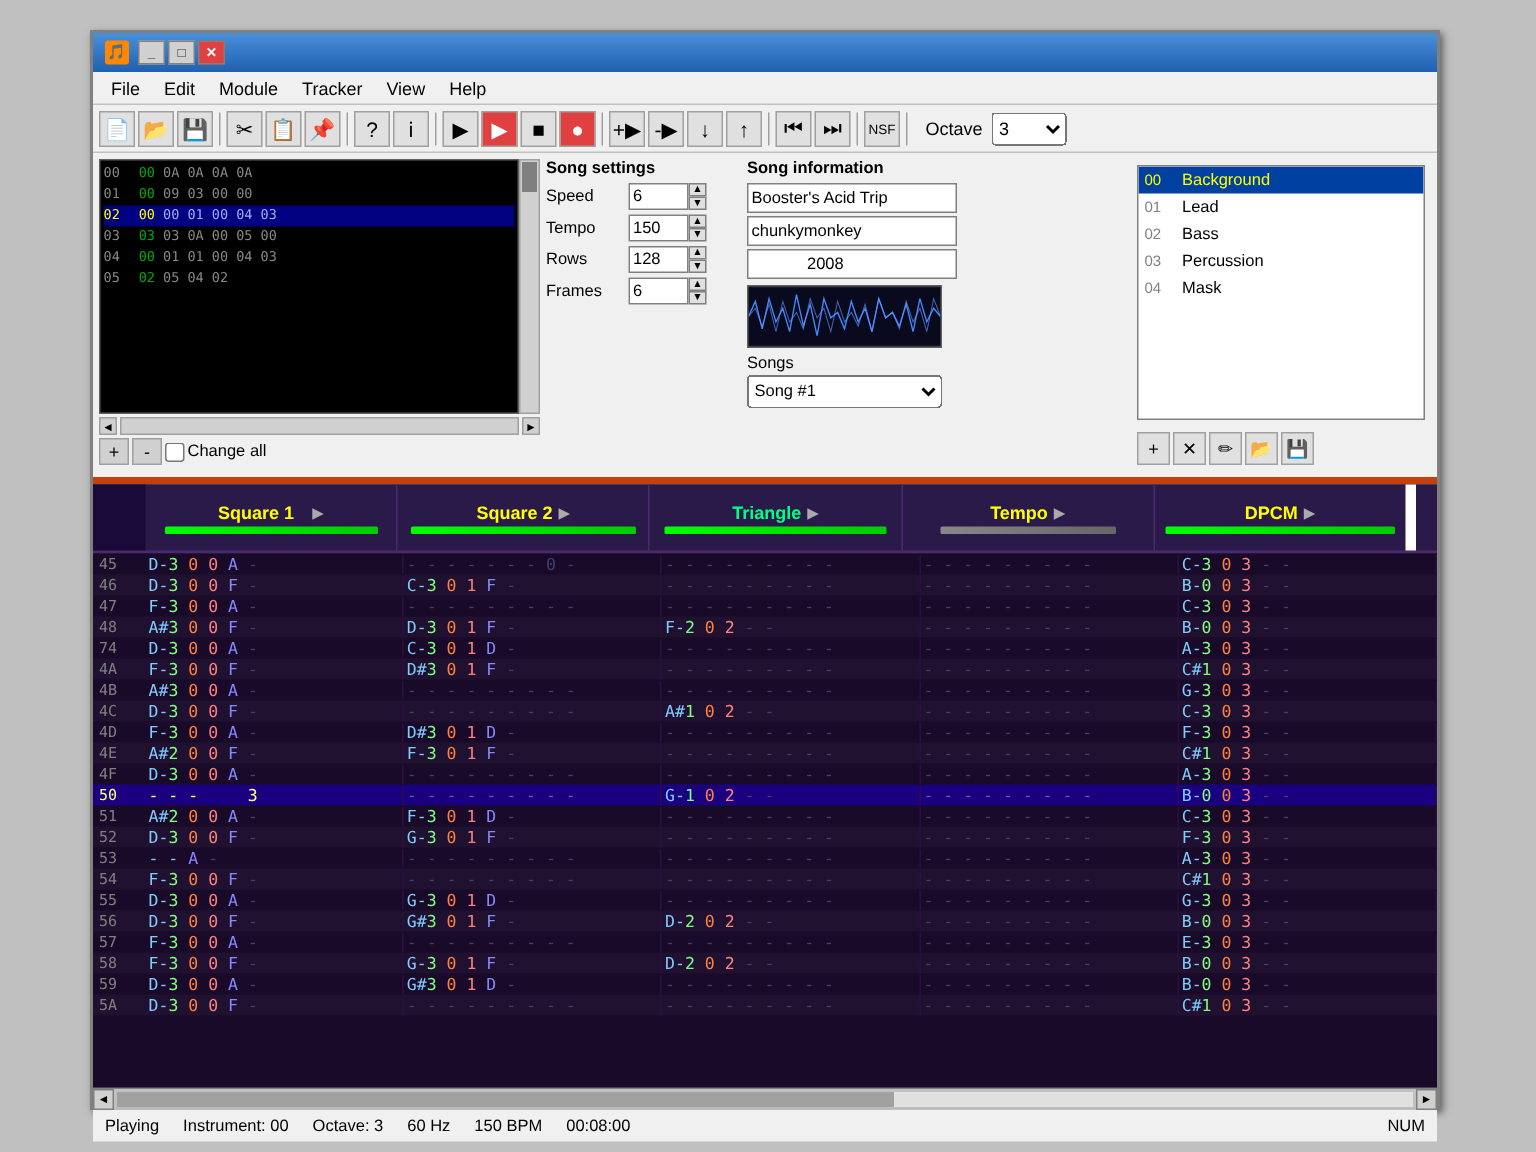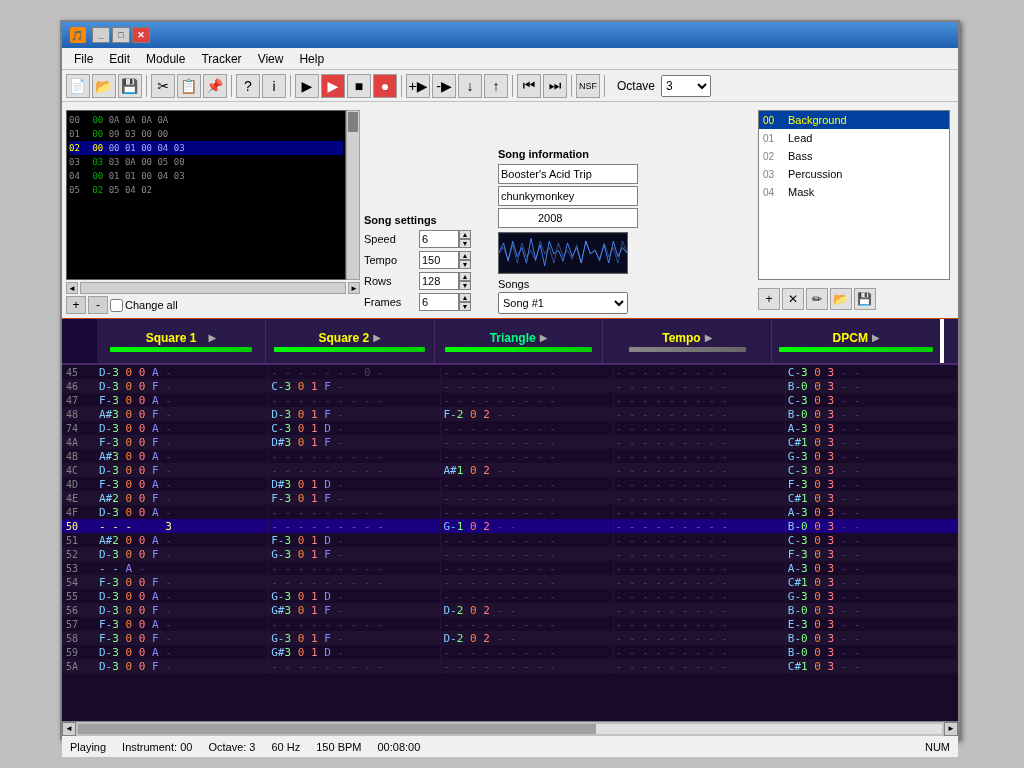--- a/index.html
+++ b/index.html
@@ -61,21 +61,21 @@
     .inst-item .inst-num { width: 25px; color: #808080; font-size: 10px; }
     .inst-item.selected .inst-num { color: #ffff00; }
     
     
     .inst-toolbar { display: flex; gap: 2px; padding: 4px; }
     .inst-tb-btn { width: 22px; height: 22px; background: #e0e0e0; border: 1px solid #a0a0a0; display: flex; align-items: center; justify-content: center; cursor: pointer; font-size: 12px; }
     
     
     .channel-headers { display: flex; background: #2a1a4a; border-bottom: 2px solid #4a2a6a; height: 46px; }
     .row-num-header { width: 35px; background: #1a0a3a; flex-shrink: 0; }
-    .channel-header { flex: 1; display: flex; flex-direction: column; align-items: center; justify-content: center; border-right: 4px solid #ffffff; position: relative; }
+    .channel-header { flex: 1; display: flex; flex-direction: column; align-items: center; justify-content: center; border-right: 7px solid #ffffff; position: relative; }
     .channel-name { font-weight: bold; font-size: 12px; }
     .channel-name.yellow { color: #ffff00; }
     .channel-name.green-ch { color: #00ff80; }
     .channel-meter { height: 6px; width: 90%; background: #00ff00; margin-top: 2px; border-radius: 1px; }
     
     
     .pattern-area { flex: 1; overflow-y: auto; overflow-x: auto; background: #1a0a2a; position: relative; }
     .pattern-table { min-width: 100%; }
     .p-row { display: flex; height: 14px; align-items: center; font-family: monospace; font-size: 11px; }
     .p-row:nth-child(even) { background: rgba(255,255,255,0.03); }
@@ -87,21 +87,21 @@
     .statusbar { height: 22px; background: #f0f0f0; border-top: 1px solid #c0c0c0; display: flex; align-items: center; padding: 0 8px; font-size: 11px; }
     .status-item { margin-right: 16px; }
     .status-right { margin-left: auto; }
     
     
     .pattern-area::-webkit-scrollbar { width: 14px; height: 14px; }
     .pattern-area::-webkit-scrollbar-track { background: #c0c0c0; }
     .pattern-area::-webkit-scrollbar-thumb { background: #808080; border: 1px solid #606060; }
     
     
-    .top-section { display: flex; padding: 4px; gap: 4px; background: #f0f0f0; border-bottom: 1px solid #c2410c; align-items: flex-end; }
+    .top-section { display: flex; padding: 4px; gap: 4px; background: #f0f0f0; border-bottom: 5px solid #c2410c; }
     
     
     .wave-line { stroke: #4488ff; fill: none; stroke-width: 1; }
   </style>
 </head>
 <body>
 
 <div class="window">
 
   <div class="titlebar">

